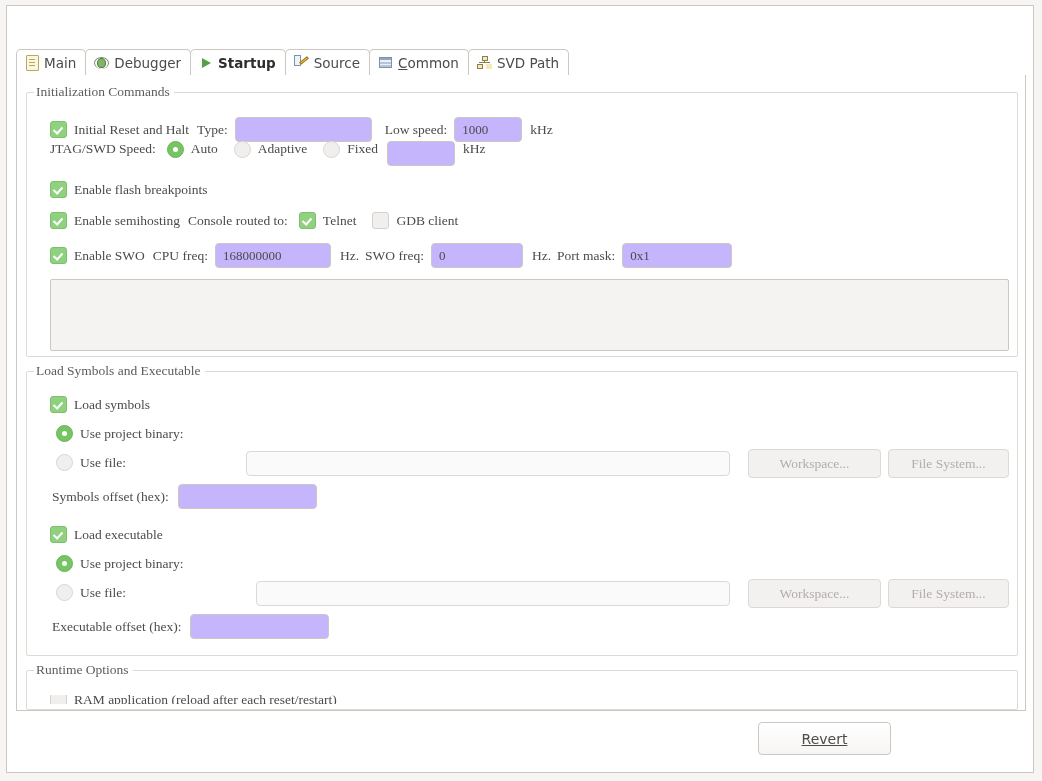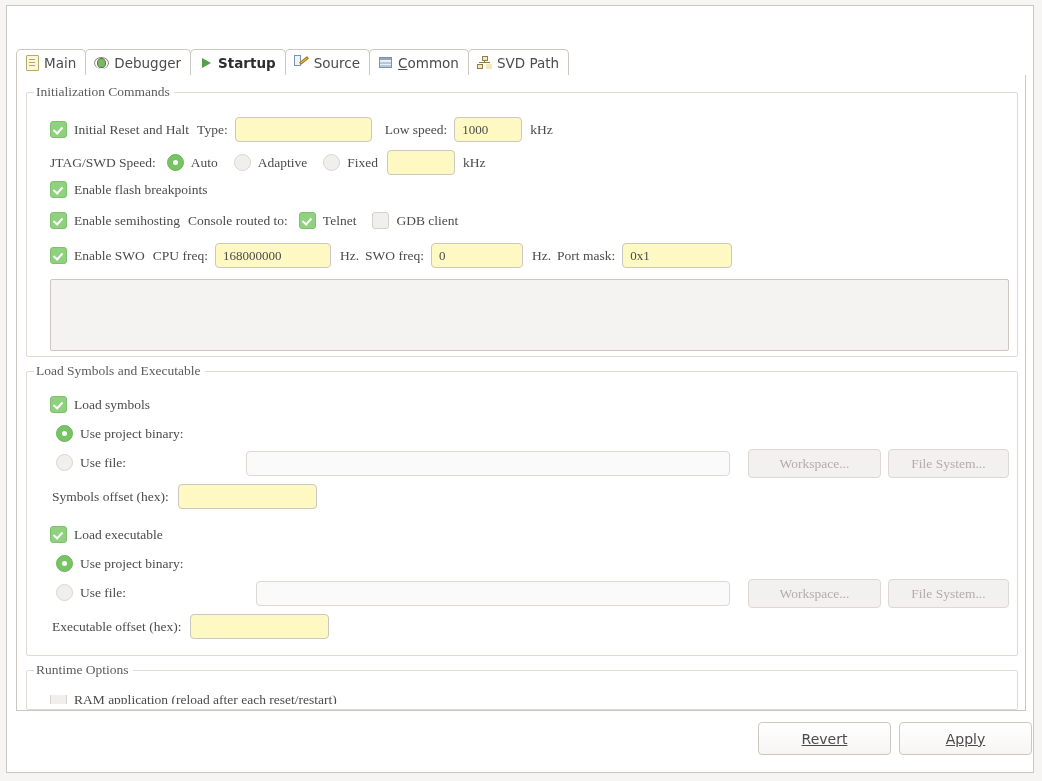--- a/index.html
+++ b/index.html
@@ -312,21 +312,21 @@
     left: 5px; top: 5px;
     width: 5px; height: 5px;
     border-radius: 50%;
     background: #ffffff;
   }
 
   .txt {
     height: 25px;
     border: 1px solid #cdc7c2;
     border-radius: 4px;
-    background: #fef9c3;
+    background: #c4b5fd;
     box-sizing: border-box;
     display: flex;
     align-items: center;
     padding: 0 7px;
     font-size: 13px;
     color: #4b4b4b;
     white-space: nowrap;
     overflow: hidden;
   }
   .txt.disabled { background: #fbfafa; border-color: #ddd8d3; color: #9c9c9c; }
@@ -434,21 +434,21 @@
         <div class="txt" style="margin-left:7px; width:137px;">
           <span></span>
         </div>
         <span class="lbl" style="margin-left:13px;">Low speed:</span>
         <div class="txt" style="margin-left:7px; width:68px;">
           <span>1000</span>
         </div>
         <span class="lbl" style="margin-left:8px;">kHz</span>
       </div>
 
-      <div class="abs" style="left:24px; top:66px; display:flex; align-items:center;">
+      <div class="abs" style="left:24px; top:57px; display:flex; align-items:flex-start;">
         <span class="lbl">JTAG/SWD Speed:</span>
         <span class="rad on" style="margin-left:11px;"></span>
         <span class="lbl" style="margin-left:7px;">Auto</span>
         <span class="rad off" style="margin-left:16px;"></span>
         <span class="lbl" style="margin-left:7px;">Adaptive</span>
         <span class="rad off" style="margin-left:16px;"></span>
         <span class="lbl" style="margin-left:7px;">Fixed</span>
         <div class="txt" style="margin-left:9px; width:68px;">
           <span></span>
         </div>
@@ -571,19 +571,14 @@
       </div>
     </div>
 
   </div>
 
   <div class="abs" style="left:751px; top:716px;">
     <div class="bottombtn">
       <span>Revert</span>
     </div>
   </div>
-  <div class="abs" style="left:892px; top:716px;">
-    <div class="bottombtn">
-      <span>Apply</span>
-    </div>
-  </div>
 
 </div>
 
 </body></html>

